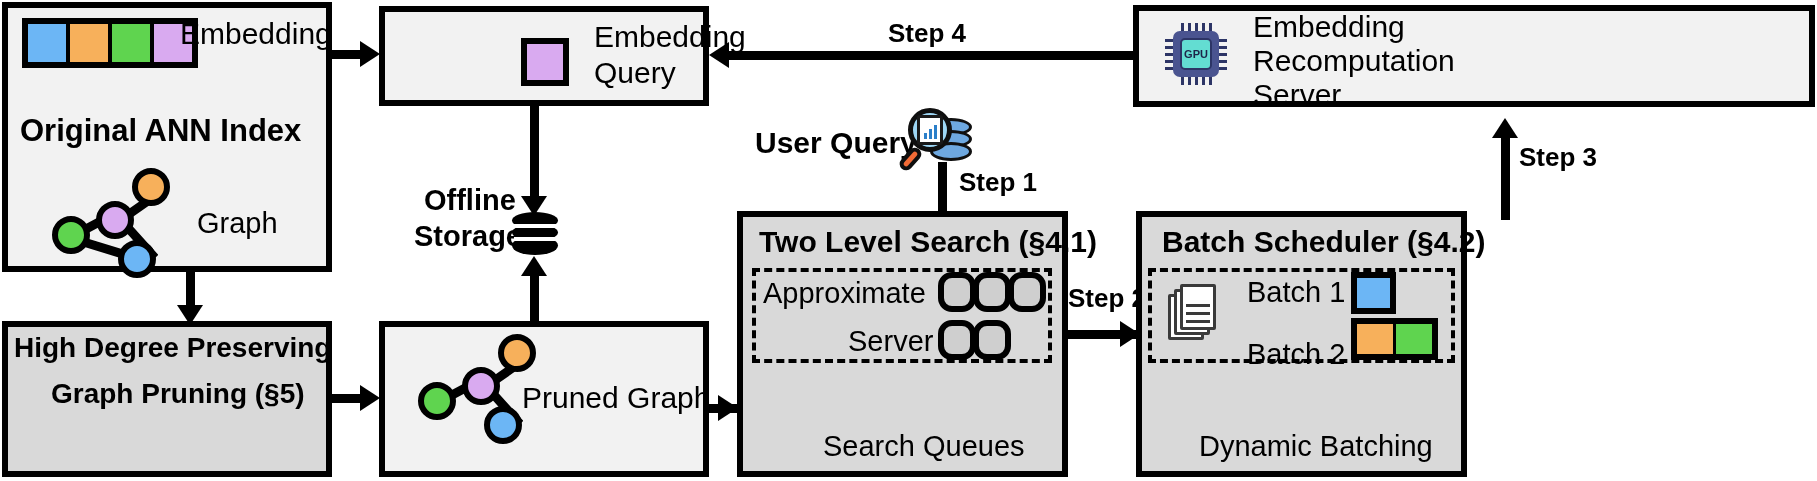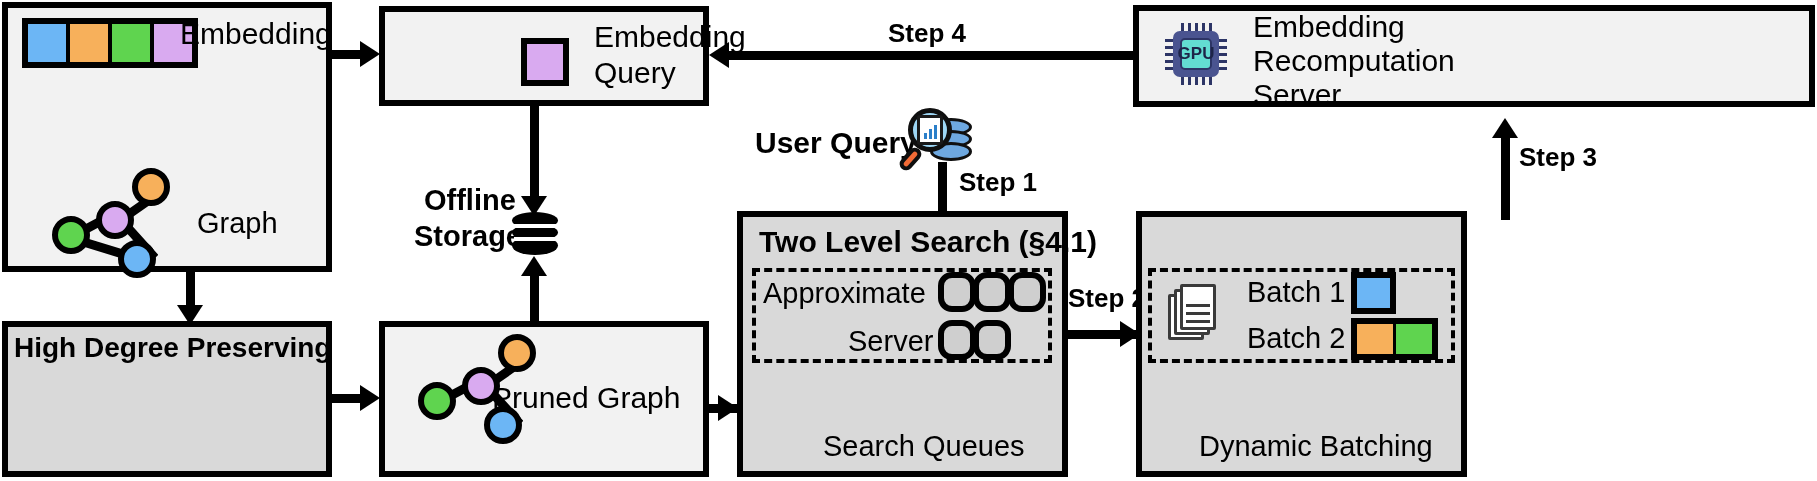--- a/index.html
+++ b/index.html
@@ -39,21 +39,21 @@
 
   
   .db{position:absolute;}
   .db .disk{position:absolute;left:0;background:#000;border-radius:50%/50%;}
   .dbband{position:absolute;background:#fff;height:4px;left:2px;}
 
   
   .gpu{position:absolute;}
   .gpu .body{position:absolute;left:10px;top:10px;width:46px;height:46px;background:#4a5490;border-radius:7px;}
   .gpu .core{position:absolute;left:17px;top:17px;width:32px;height:32px;background:#63ddd2;border-radius:5px;border:2px solid #2d3566;box-sizing:border-box;
-              font-size:17px;font-weight:700;color:#1d2448;display:flex;align-items:center;justify-content:center;font-family:"Liberation Sans",sans-serif;}
+              font-size:11px;font-weight:700;color:#1d2448;display:flex;align-items:center;justify-content:center;font-family:"Liberation Sans",sans-serif;}
   .pin{position:absolute;background:#2d3566;}
 
   
   .qicon{position:absolute;}
   .mag-ring{position:absolute;width:44px;height:44px;border-radius:50%;background:#9ed7f5;border:5px solid #0f0f0f;box-sizing:border-box;}
   .mag-inner{position:absolute;width:26px;height:30px;background:#fff;border:3px solid #1a1a1a;box-sizing:border-box;border-radius:3px;}
   .mag-handle{position:absolute;width:13px;height:26px;background:#f26b36;border:4px solid #0f0f0f;box-sizing:border-box;border-radius:7px;transform:rotate(42deg);}
   .qdb{position:absolute;}
   .qdb .qd{position:absolute;left:0;background:#6ea8e0;border:3px solid #101010;box-sizing:border-box;border-radius:50%/50%;}
 
@@ -71,39 +71,41 @@
 
   <div class="strip" style="left:22px;top:18px;">
     <div class="sw" style="background:#6cb6f5;"></div>
     <div class="sw" style="background:#f7b05b;"></div>
     <div class="sw" style="background:#5fd44f;"></div>
     <div class="sw" style="background:#d9aaf0;"></div>
   </div>
 
   <div class="lbl t-reg" style="left:180px;top:17px;font-size:30px;">Embedding</div>
 
+  <div class="lbl t-bold" style="left:20px;top:113px;font-size:31px;">Original ANN Index</div>
 
   <div class="graph" style="left:40px;top:168px;width:140px;height:95px;">
     <div class="gedge" style="left:32px;top:64px;width:52px;transform:rotate(-28deg);"></div>
     <div class="gedge" style="left:80px;top:48px;width:43px;transform:rotate(-35deg);"></div>
     <div class="gedge" style="left:85px;top:52px;width:45px;transform:rotate(48deg);"></div>
     <div class="gedge" style="left:32px;top:66px;width:80px;transform:rotate(17deg);"></div>
     <div class="gnode" style="left:92px;top:0px;width:38px;height:38px;background:#f7b05b;"></div>
     <div class="gnode" style="left:56px;top:33px;width:38px;height:38px;background:#d9aaf0;"></div>
     <div class="gnode" style="left:12px;top:48px;width:38px;height:38px;background:#5fd44f;"></div>
     <div class="gnode" style="left:78px;top:72px;width:38px;height:38px;background:#6cb6f5;"></div>
   </div>
 
   <div class="lbl t-reg" style="left:197px;top:207px;font-size:29px;">Graph</div>
 
   <div class="ln" style="left:186px;top:272px;width:9px;height:36px;"></div>
   <div class="ah ah-d" style="left:177px;top:305px;"></div>
 
   <div class="box gray" style="left:2px;top:321px;width:330px;height:156px;"></div>
   <div class="lbl t-bold" style="left:14px;top:332px;font-size:28px;">High Degree Preserving</div>
+  <div class="lbl t-bold" style="left:51px;top:378px;font-size:28px;">Graph Pruning (§5)</div>
 
   <div class="ln" style="left:332px;top:50px;width:40px;height:9px;"></div>
   <div class="ah ah-r" style="left:360px;top:41px;"></div>
 
   <div class="ln" style="left:332px;top:394px;width:40px;height:9px;"></div>
   <div class="ah ah-r" style="left:360px;top:385px;"></div>
 
   <div class="box" style="left:379px;top:6px;width:330px;height:100px;"></div>
   <div class="swatch" style="left:521px;top:38px;width:48px;height:48px;background:#d9aaf0;"></div>
   <div class="lbl t-reg" style="left:594px;top:20px;font-size:30px;">Embedding</div>
@@ -131,21 +133,21 @@
   <div class="graph" style="left:404px;top:336px;width:140px;height:100px;">
     <div class="gedge" style="left:34px;top:62px;width:52px;transform:rotate(-28deg);"></div>
     <div class="gedge" style="left:82px;top:46px;width:43px;transform:rotate(-35deg);"></div>
     <div class="gedge" style="left:86px;top:50px;width:45px;transform:rotate(48deg);"></div>
     <div class="gnode" style="left:94px;top:-2px;width:38px;height:38px;background:#f7b05b;"></div>
     <div class="gnode" style="left:58px;top:31px;width:38px;height:38px;background:#d9aaf0;"></div>
     <div class="gnode" style="left:14px;top:46px;width:38px;height:38px;background:#5fd44f;"></div>
     <div class="gnode" style="left:80px;top:70px;width:38px;height:38px;background:#6cb6f5;"></div>
   </div>
 
-  <div class="lbl t-reg" style="left:492px;top:381px;font-size:30px;">Pruned Graph</div>
+  <div class="lbl t-reg" style="left:522px;top:381px;font-size:30px;">Pruned Graph</div>
 
   <div class="ln" style="left:709px;top:404px;width:30px;height:9px;"></div>
   <div class="ah ah-r" style="left:718px;top:395px;"></div>
 
   <div class="lbl t-bold" style="left:755px;top:126px;font-size:30px;">User Query</div>
 
   <div class="qicon" style="left:900px;top:106px;width:76px;height:70px;">
     <div class="qdb" style="left:30px;top:12px;width:42px;height:44px;">
       <div class="qd" style="top:0;width:42px;height:18px;"></div>
       <div class="qd" style="top:12px;width:42px;height:18px;"></div>
@@ -178,36 +180,37 @@
   <div class="qcell" style="left:938px;top:320px;width:38px;height:40px;"></div>
   <div class="qcell" style="left:973px;top:320px;width:38px;height:40px;"></div>
 
   <div class="lbl t-reg" style="left:823px;top:430px;font-size:29px;">Search Queues</div>
 
   <div class="ln" style="left:1068px;top:330px;width:68px;height:9px;"></div>
   <div class="ah ah-r" style="left:1120px;top:321px;"></div>
   <div class="lbl t-bold" style="left:1068px;top:283px;font-size:26px;">Step 2</div>
 
   <div class="box gray" style="left:1136px;top:211px;width:331px;height:266px;"></div>
+  <div class="lbl t-reg" style="left:1162px;top:225px;font-size:30px;font-weight:700;">Batch Scheduler (§4.2)</div>
 
   <div class="dashbox" style="left:1148px;top:268px;width:307px;height:95px;"></div>
 
   <div class="docs" style="left:1168px;top:284px;width:54px;height:62px;">
     <div class="doc" style="left:0;top:10px;width:36px;height:46px;"></div>
     <div class="doc" style="left:6px;top:5px;width:36px;height:46px;"></div>
     <div class="doc" style="left:12px;top:0px;width:36px;height:46px;"></div>
     <div class="docline" style="left:18px;top:20px;width:24px;"></div>
     <div class="docline" style="left:18px;top:28px;width:24px;"></div>
     <div class="docline" style="left:18px;top:36px;width:24px;"></div>
   </div>
 
   <div class="lbl t-reg" style="left:1247px;top:276px;font-size:29px;">Batch 1</div>
   <div class="swatch" style="left:1351px;top:272px;width:45px;height:42px;background:#6cb6f5;"></div>
 
-  <div class="lbl t-reg" style="left:1247px;top:322px;font-size:29px;">Batch 2</div>
+  <div class="lbl t-reg" style="left:1247px;top:338px;font-size:29px;">Batch 2</div>
   <div class="swatch" style="left:1351px;top:318px;width:45px;height:42px;background:#f7b05b;border-right-width:3px;"></div>
   <div class="swatch" style="left:1393px;top:318px;width:45px;height:42px;background:#5fd44f;border-left-width:3px;"></div>
 
   <div class="lbl t-reg" style="left:1199px;top:430px;font-size:29px;">Dynamic Batching</div>
 
   <div class="ln" style="left:1501px;top:130px;width:9px;height:90px;"></div>
   <div class="ah ah-u" style="left:1492px;top:118px;"></div>
   <div class="lbl t-bold" style="left:1519px;top:142px;font-size:26px;">Step 3</div>
 
   <div class="box" style="left:1133px;top:5px;width:682px;height:102px;"></div>

